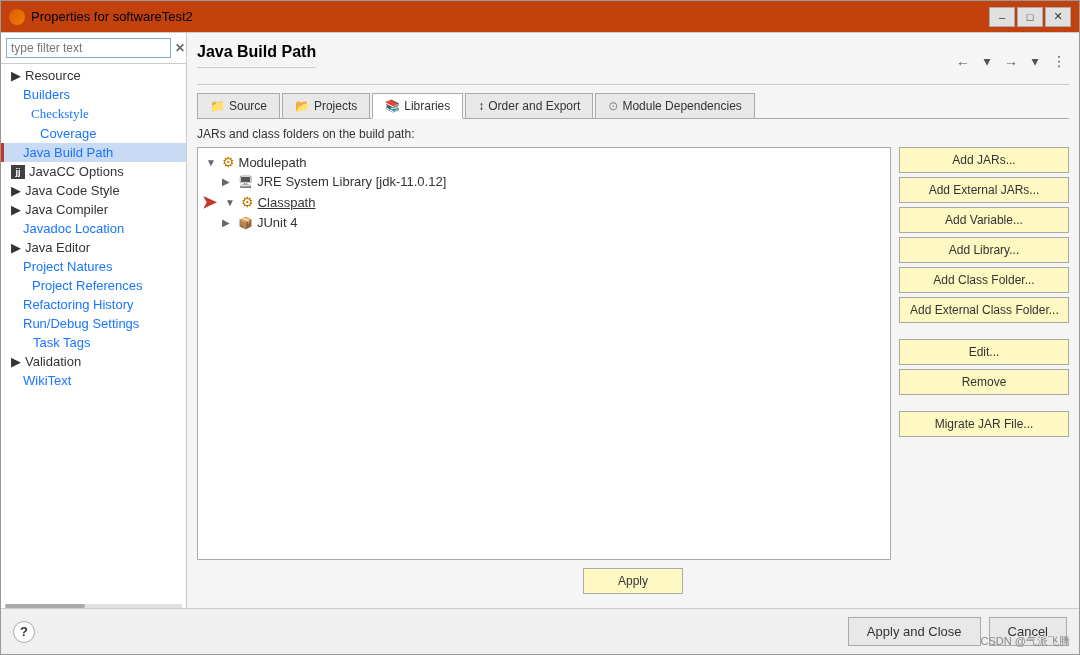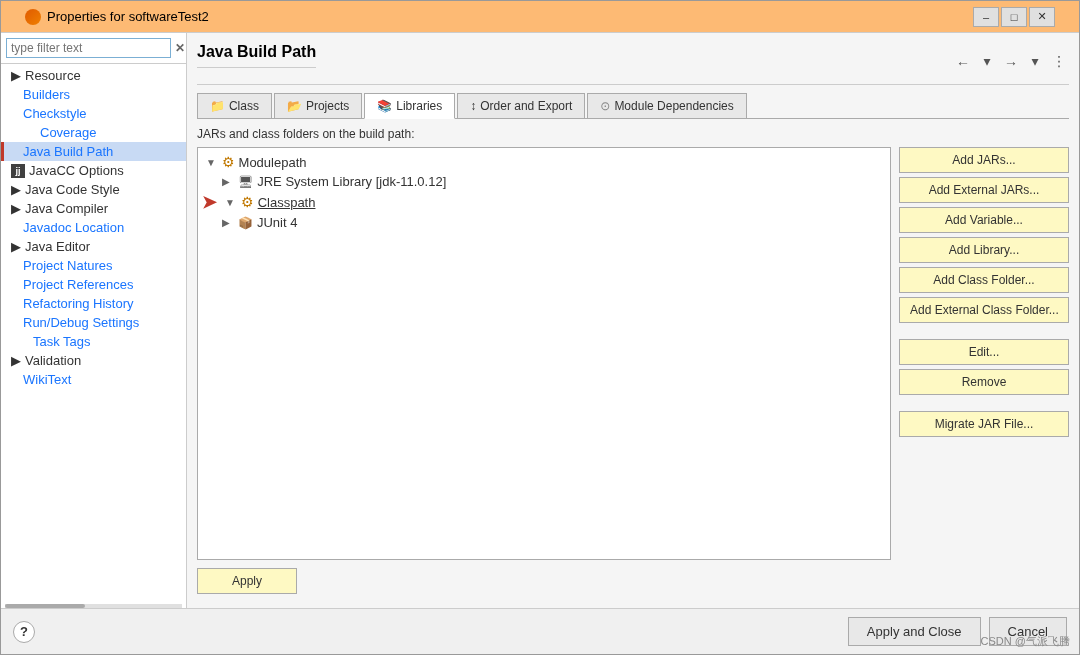--- a/index.html
+++ b/index.html
@@ -19,23 +19,23 @@
       width: 1080px;
       height: 655px;
       background: #f5f5f5;
       border: 1px solid #999;
       display: flex;
       flex-direction: column;
       box-shadow: 2px 2px 8px rgba(0,0,0,0.3);
     }
 
     .title-bar {
-      background: #fdba74;
+      background: #c2410c;
       border-bottom: 1px solid #ccc;
-      padding: 6px 24px;
+      padding: 6px 8px;
       display: flex;
       align-items: center;
       justify-content: space-between;
       height: 32px;
     }
 
     .title-bar-left {
       display: flex;
       align-items: center;
       gap: 6px;
@@ -373,21 +373,21 @@
       display: flex;
       justify-content: space-between;
       align-items: center;
       margin-bottom: 8px;
       padding-bottom: 6px;
       border-bottom: 1px solid #ccc;
     }
 
     .bottom-apply-row {
       display: flex;
-      justify-content: flex-start;
+      justify-content: center;
       padding: 8px 0 4px 0;
     }
 
     .sidebar-scroll {
       height: 4px;
       background: #e0e0e0;
       margin: 0 4px;
     }
 
     .sidebar-scroll-thumb {
@@ -425,21 +425,21 @@
 
         <div class="sidebar-group-item">
           <span class="expand-icon">▶</span>
           <span>Resource</span>
         </div>
 
         <div class="sidebar-item" style="padding-left: 22px;">
           <span>Builders</span>
         </div>
 
-        <div class="sidebar-item" style="padding-left: 22px;">
+        <div class="sidebar-item" style="padding-left: 30px; font-family: Liberation Serif, serif;">
           <span>Checkstyle</span>
         </div>
 
         <div class="sidebar-item" style="padding-left: 39px;">
           <span>Coverage</span>
         </div>
 
         <div class="sidebar-item active highlight-bar" style="padding-left: 22px; position: relative;">
           <span>Java Build Path</span>
         </div>
@@ -465,21 +465,21 @@
 
         <div class="sidebar-group-item" style="padding-left: 10px;">
           <span class="expand-icon">▶</span>
           <span>Java Editor</span>
         </div>
 
         <div class="sidebar-item" style="padding-left: 22px; color:#1a75ff;">
           <span>Project Natures</span>
         </div>
 
-        <div class="sidebar-item" style="padding-left: 22px; color:#1a75ff;">
+        <div class="sidebar-item" style="padding-left: 31px; color:#1a75ff;">
           <span>Project References</span>
         </div>
 
         <div class="sidebar-item" style="padding-left: 22px; color:#1a75ff;">
           <span>Refactoring History</span>
         </div>
 
         <div class="sidebar-item" style="padding-left: 22px; color:#1a75ff;">
           <span>Run/Debug Settings</span>
         </div>
@@ -513,21 +513,21 @@
           <button class="nav-btn">▾</button>
           <button class="nav-btn">→</button>
           <button class="nav-btn">▾</button>
           <button class="menu-btn">⋮</button>
         </div>
       </div>
 
       <div class="tabs">
         <div class="tab">
           <span style="color:#c07800;">📁</span>
-          <span>Class</span>
+          <span>Source</span>
         </div>
         <div class="tab">
           <span style="color:#6699cc;">📂</span>
           <span>Projects</span>
         </div>
         <div class="tab active">
           <span style="color:#cc6600;">📚</span>
           <span>Libraries</span>
         </div>
         <div class="tab">

